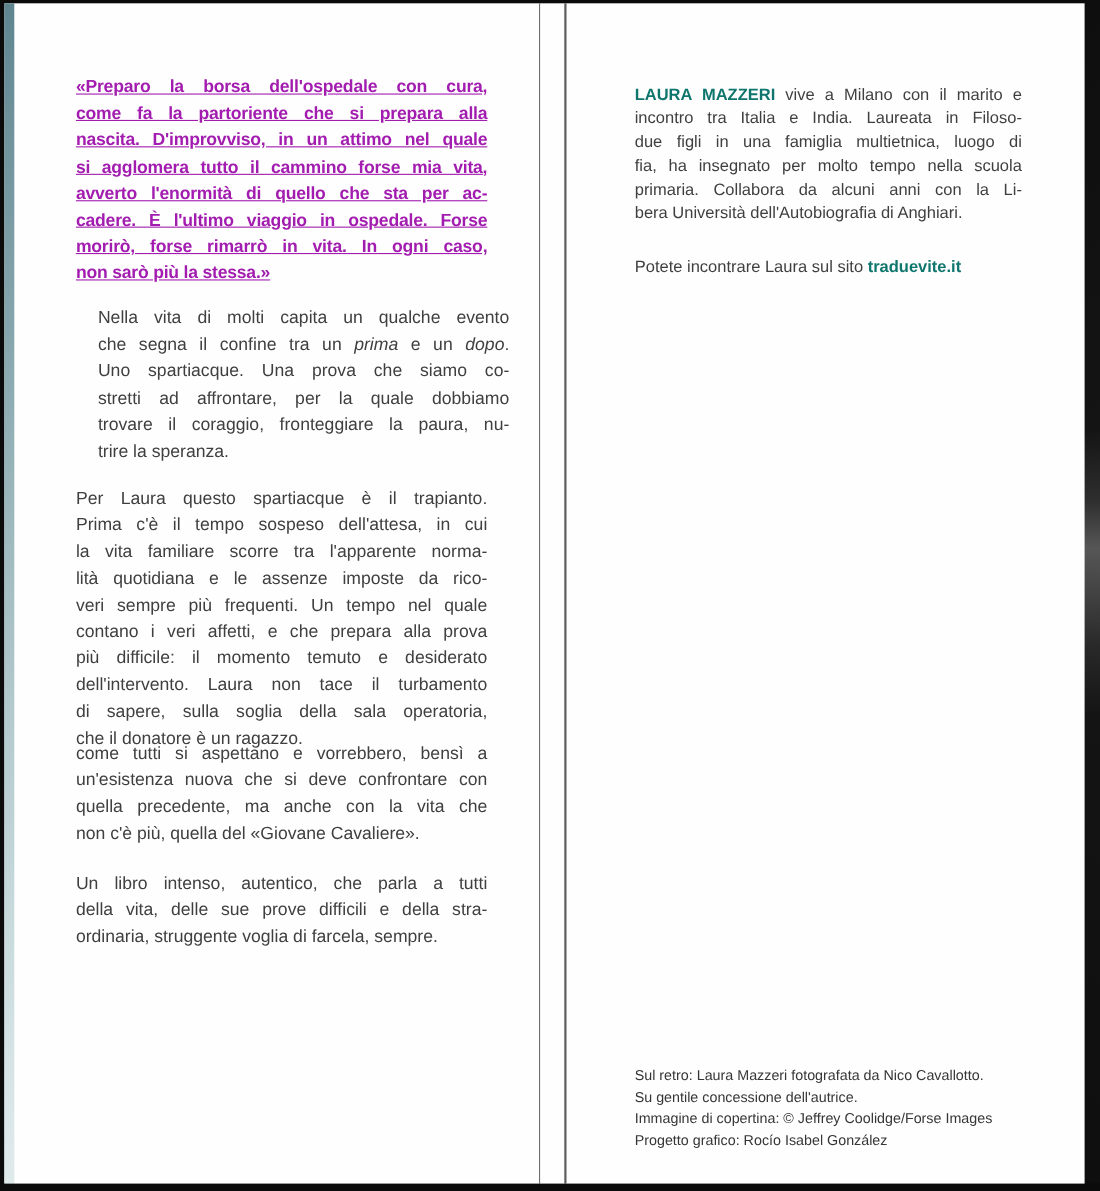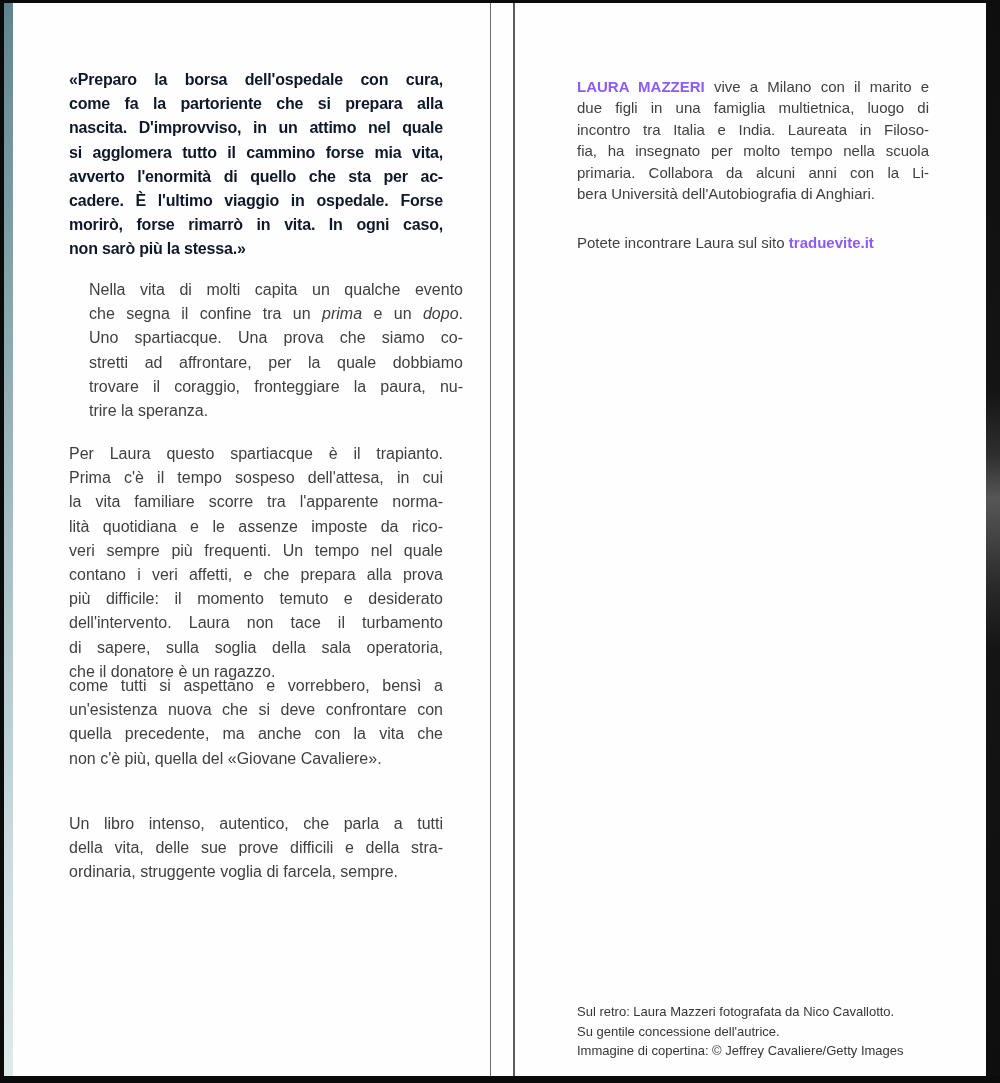--- a/index.html
+++ b/index.html
@@ -18,32 +18,32 @@
   .fold-a{position:absolute;left:490px;top:3px;width:1px;height:1073px;background:#6e6e6e;}
   .fold-b{position:absolute;left:513px;top:3px;width:2px;height:1073px;background:#5c5c5c;}
   .right-edge{
     position:absolute;left:986px;top:0;width:14px;height:1083px;
     background:linear-gradient(180deg,#0e0e0e 0%,#141414 36%,#2e2e2e 42%,#565656 46%,#474747 49%,#2a2a2a 54%,#141414 60%,#0e0e0e 100%);
   }
   
   .block{position:absolute;color:#3f3f3f;}
   .left-col{left:69px;width:374px;font-size:16px;line-height:24.2px;}
   .right-col{left:577px;width:352px;font-size:15px;line-height:21.4px;}
-  .quote{top:68px;font-weight:700;color:#0f172a;letter-spacing:-0.2px;}
+  .quote{top:68px;font-weight:700;color:#a21caf;letter-spacing:-0.2px;text-decoration:underline;}
   .p-evento{top:278px;margin-left:20px;}
   .p-trapianto{top:442px;}
   .p-dopo{top:674px;}
-  .p-libro{top:812px;}
+  .p-libro{top:792px;}
   .bio{top:76px;}
   .site{top:232px;}
-  .credits{top:968px;width:400px;font-size:13px;line-height:19.5px;color:#363636;margin-top:34px;}
+  .credits{top:968px;width:400px;font-size:13px;line-height:19.5px;color:#363636;}
   .tline{text-align:justify;text-align-last:justify;}
   .tline.last{text-align-last:left;}
   .credits .tline{text-align:left;text-align-last:left;}
-  strong{font-weight:700;color:#8b5cf6;}
+  strong{font-weight:700;color:#0f766e;}
   em{font-style:italic;}
 </style>
 </head>
 <body>
 
 <div class="jacket">
 
   <div class="top-bar"></div>
   <div class="left-black"></div>
   <div class="spine"></div>
@@ -96,31 +96,32 @@
     <div class="block left-col p-libro">
         <div class="tline">Un libro intenso, autentico, che parla a tutti</div>
         <div class="tline">della vita, delle sue prove difficili e della stra-</div>
         <div class="tline last">ordinaria, struggente voglia di farcela, sempre.</div>
       </div>
   </div>
 
   <div>
     <div class="block right-col bio">
         <div class="tline"><strong>LAURA MAZZERI</strong> vive a Milano con il marito e</div>
+        <div class="tline">incontro tra Italia e India. Laureata in Filoso-</div>
         <div class="tline">due figli in una famiglia multietnica, luogo di</div>
-        <div class="tline">incontro tra Italia e India. Laureata in Filoso-</div>
         <div class="tline">fia, ha insegnato per molto tempo nella scuola</div>
         <div class="tline">primaria. Collabora da alcuni anni con la Li-</div>
         <div class="tline last">bera Università dell'Autobiografia di Anghiari.</div>
       </div>
 
     <div class="block right-col site">
         <div class="tline last">Potete incontrare Laura sul sito <strong>traduevite.it</strong></div>
       </div>
 
     <div class="block right-col credits">
         <div class="tline">Sul retro: Laura Mazzeri fotografata da Nico Cavallotto.</div>
         <div class="tline">Su gentile concessione dell'autrice.</div>
-        <div class="tline">Immagine di copertina: © Jeffrey Cavaliere/Getty Images</div>
+        <div class="tline">Immagine di copertina: © Jeffrey Coolidge/Forse Images</div>
+        <div class="tline last">Progetto grafico: Rocío Isabel González</div>
       </div>
   </div>
 
 </div>
 
 </body></html>

